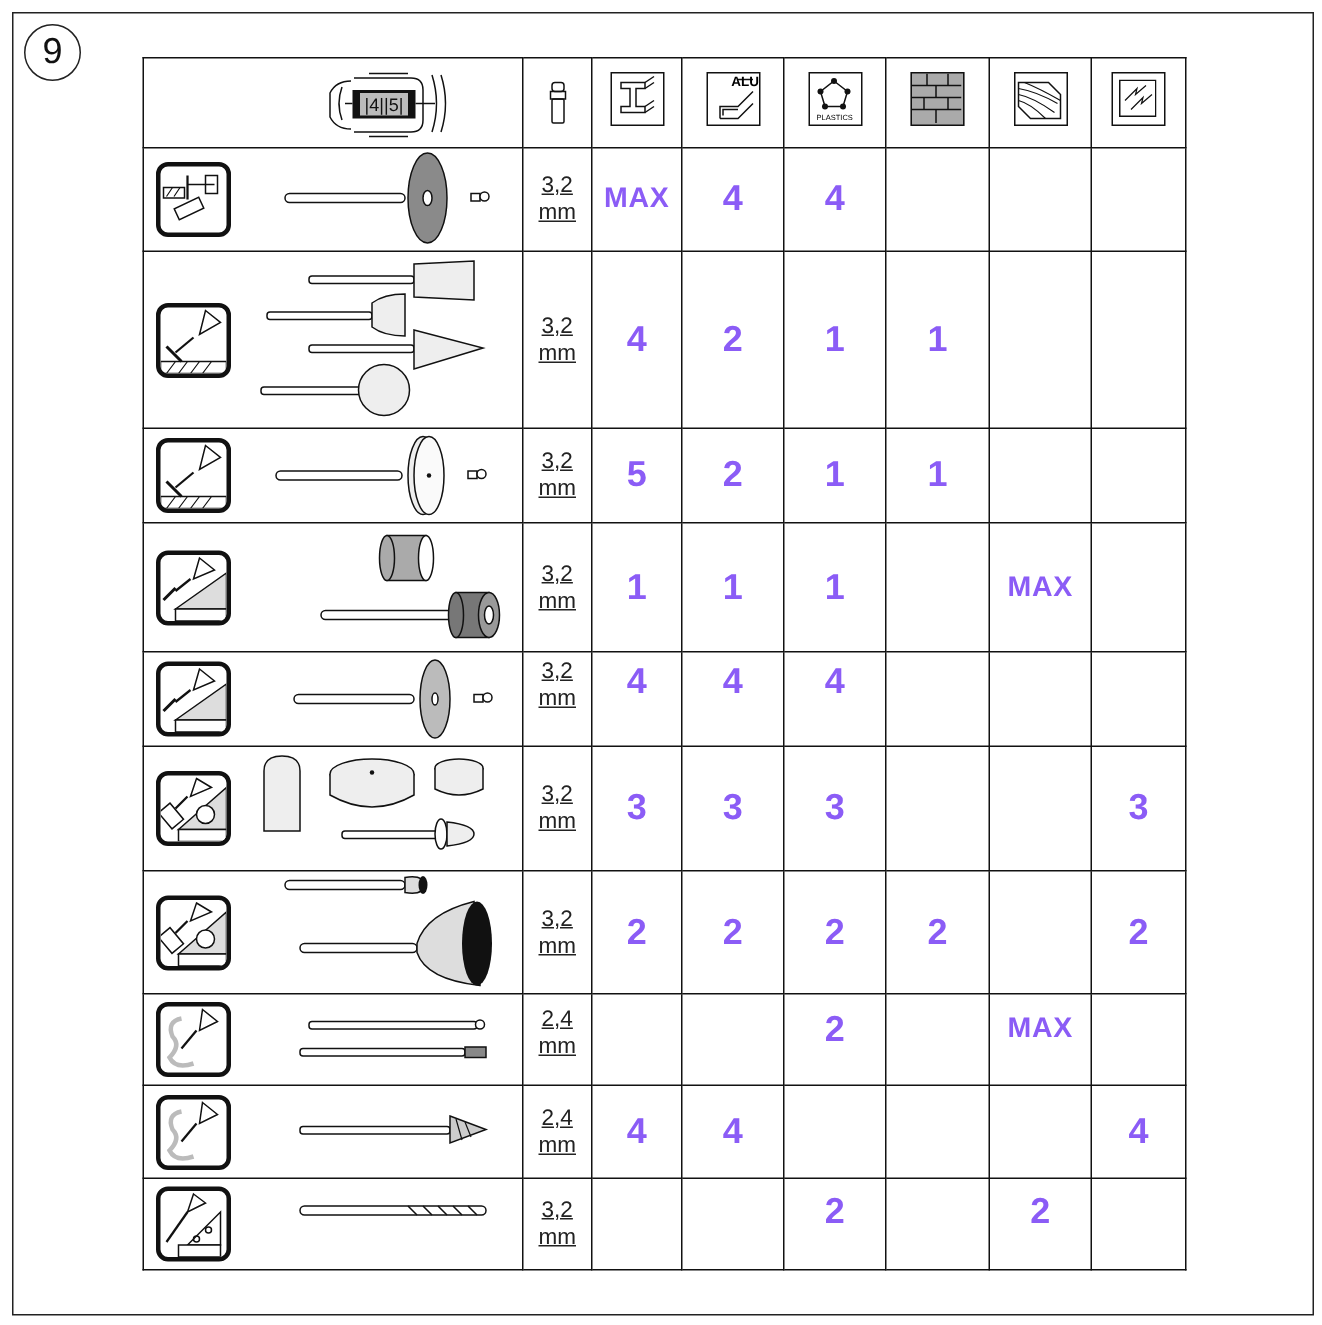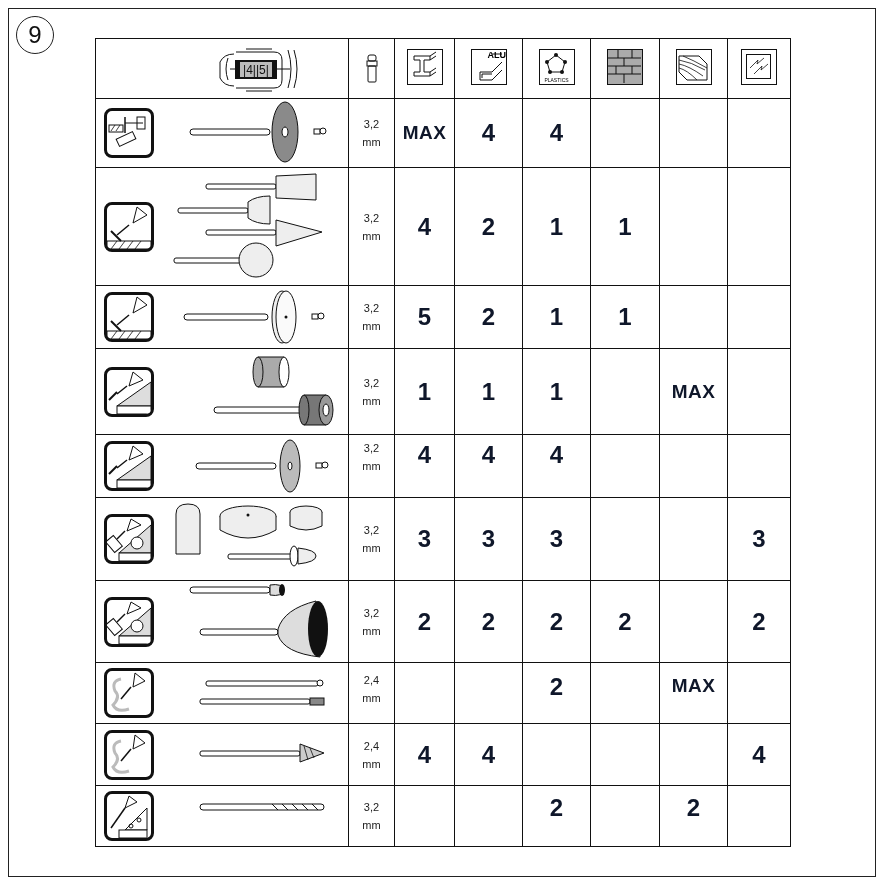--- a/index.html
+++ b/index.html
@@ -1,22 +1,22 @@
 <!DOCTYPE html>
 <html><head>
 <meta charset="utf-8">
 <style>
   html, body { margin: 0; padding: 0; background: #fff; }
   body { width: 881px; height: 883px; position: relative; font-family: "Liberation Sans", sans-serif; overflow: hidden; }
   .frame { position: absolute; left: 8px; top: 8px; width: 868px; height: 869px; border: 1.5px solid #222; box-sizing: border-box; }
   .fig-badge { position: absolute; left: 16px; top: 16px; width: 38px; height: 38px; border: 1.5px solid #222; border-radius: 50%; box-sizing: border-box; display: flex; align-items: center; justify-content: center; font-size: 24px; color: #111; }
   table.chart { position: absolute; left: 95px; top: 38px; border-collapse: collapse; table-layout: fixed; }
   table.chart td { border: 1.5px solid #111; padding: 0; text-align: center; vertical-align: middle; box-sizing: border-box; }
-  .shank { font-size: 11px; line-height: 18px; color: #222; }
-  .val { font-weight: bold; color: #0f172a; font-size: 24px; }
+  .shank { font-size: 15px; line-height: 18px; color: #222; text-decoration: underline; }
+  .val { font-weight: bold; color: #8b5cf6; font-size: 24px; }
   .val.max { font-size: 19px; letter-spacing: 0.5px; }
   .tool-cell { position: relative; }
   .app-icon { position: absolute; left: 8px; top: 50%; transform: translateY(-50%); width: 50px; height: 50px; border: 3px solid #111; border-radius: 8px; box-sizing: border-box; background: #fff; overflow: hidden; }
   .acc { position: absolute; left: 70px; right: 4px; top: 0; bottom: 0; }
   .mat-icon { display: inline-block; width: 36px; height: 36px; border: 1.5px solid #111; box-sizing: border-box; }
   svg { display: block; }
 </style>
 </head>
 <body>
 

